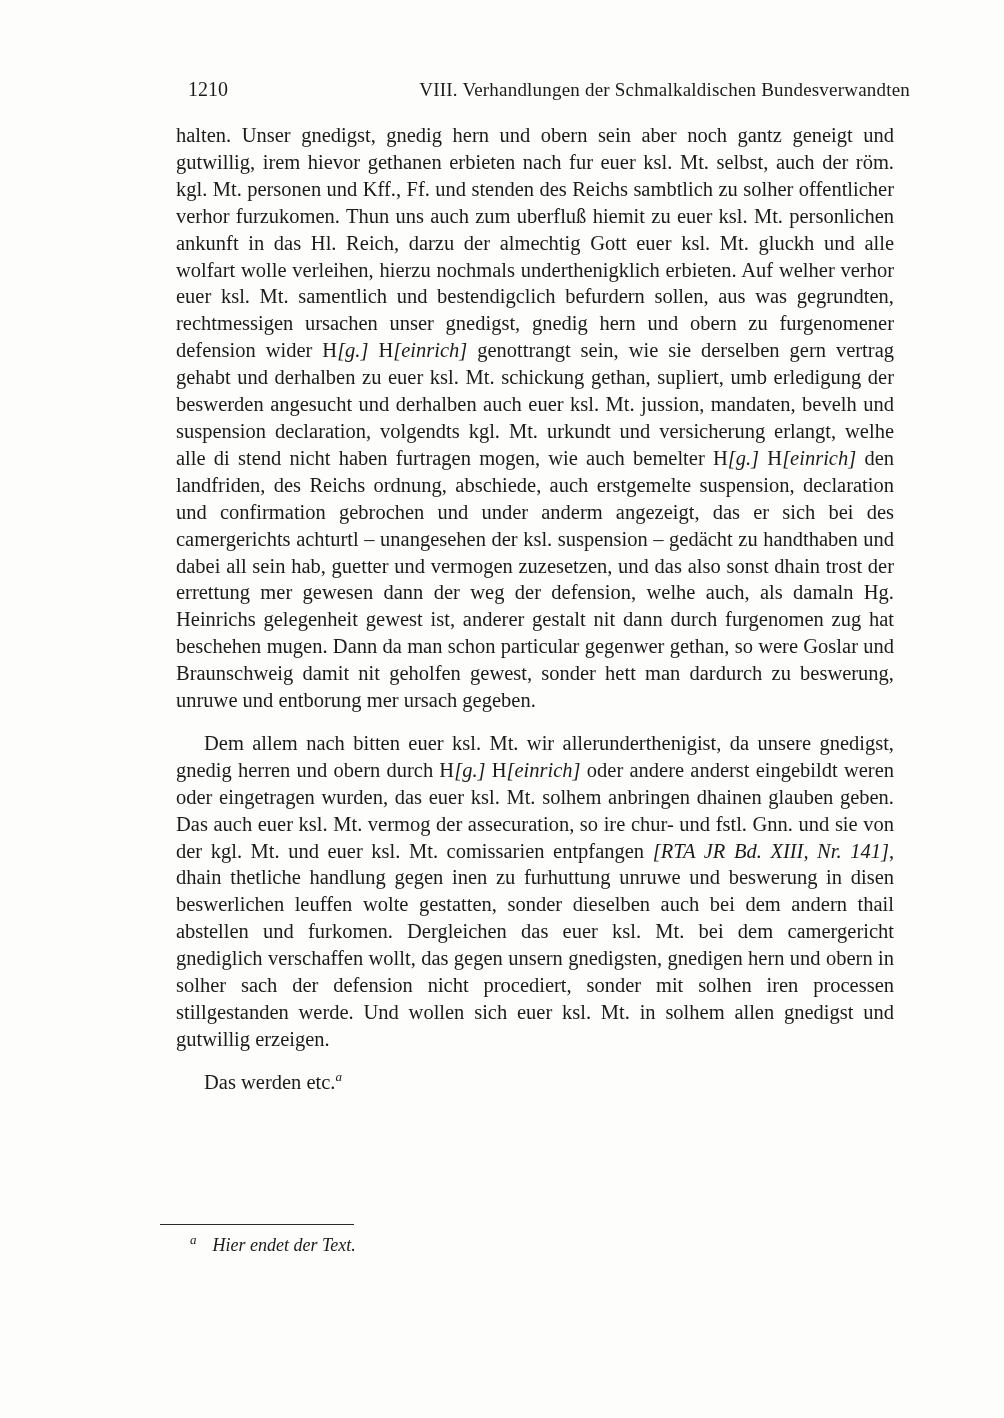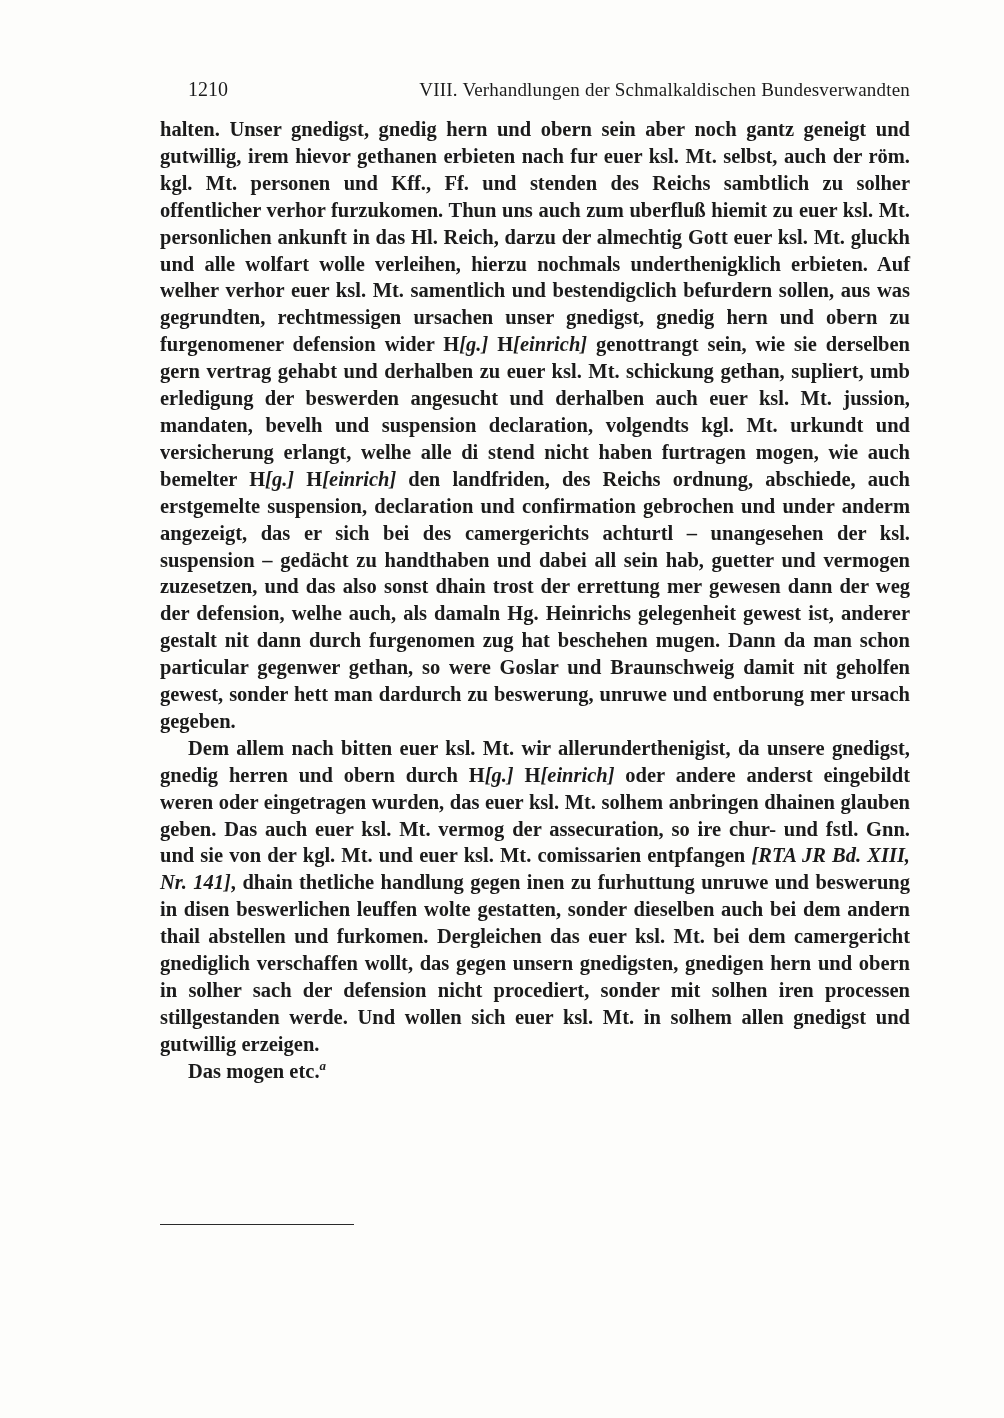--- a/index.html
+++ b/index.html
@@ -38,22 +38,21 @@
     text-align: right;
     font-size: 19px;
     letter-spacing: 0.2px;
   }
   .text-block {
     font-size: 20.5px;
     line-height: 26.9px;
     text-align: justify;
   }
   .para {
-    margin: 0;
-    font-weight: bold;
+    margin: 16px;
   }
   .para.indent {
     text-indent: 28px;
   }
   .it {
     font-style: italic;
   }
   sup.note-ref {
     font-size: 13px;
     font-style: italic;
@@ -97,21 +96,22 @@
     <span class="header-title">VIII. Verhandlungen der Schmalkaldischen Bundesverwandten</span>
     <span class="page-number">1210</span>
   </header>
 
   <main class="text-block">
 
     <p class="para"><span>halten. Unser gnedigst, gnedig hern und obern sein aber noch gantz geneigt und gutwillig, irem hievor gethanen erbieten nach fur euer ksl. Mt. selbst, auch der röm. kgl. Mt. personen und Kff., Ff. und stenden des Reichs sambtlich zu solher offentlicher verhor furzukomen. Thun uns auch zum uberfluß hiemit zu euer ksl. Mt. personlichen ankunft in das Hl. Reich, darzu der almechtig Gott euer ksl. Mt. gluckh und alle wolfart wolle verleihen, hierzu nochmals underthenigklich erbieten. Auf welher verhor euer ksl. Mt. samentlich und bestendigclich befurdern sollen, aus was gegrundten, rechtmessigen ursachen unser gnedigst, gnedig hern und obern zu furgenomener defension wider H</span><span class="it">[g.]</span><span> H</span><span class="it">[einrich]</span><span> genottrangt sein, wie sie derselben gern vertrag gehabt und derhalben zu euer ksl. Mt. schickung gethan, supliert, umb erledigung der beswerden angesucht und derhalben auch euer ksl. Mt. jussion, mandaten, bevelh und suspension declaration, volgendts kgl. Mt. urkundt und versicherung erlangt, welhe alle di stend nicht haben furtragen mogen, wie auch bemelter H</span><span class="it">[g.]</span><span> H</span><span class="it">[einrich]</span><span> den landfriden, des Reichs ordnung, abschiede, auch erstgemelte suspension, declaration und confirmation gebrochen und under anderm angezeigt, das er sich bei des camergerichts achturtl – unangesehen der ksl. suspension – gedächt zu handthaben und dabei all sein hab, guetter und vermogen zuzesetzen, und das also sonst dhain trost der errettung mer gewesen dann der weg der defension, welhe auch, als damaln Hg. Heinrichs gelegenheit gewest ist, anderer gestalt nit dann durch furgenomen zug hat beschehen mugen. Dann da man schon particular gegenwer gethan, so were Goslar und Braunschweig damit nit geholfen gewest, sonder hett man dardurch zu beswerung, unruwe und entborung mer ursach gegeben.</span></p>
 
     <p class="para indent"><span>Dem allem nach bitten euer ksl. Mt. wir allerunderthenigist, da unsere gnedigst, gnedig herren und obern durch H</span><span class="it">[g.]</span><span> H</span><span class="it">[einrich]</span><span> oder andere anderst eingebildt weren oder eingetragen wurden, das euer ksl. Mt. solhem anbringen dhainen glauben geben. Das auch euer ksl. Mt. vermog der assecuration, so ire chur- und fstl. Gnn. und sie von der kgl. Mt. und euer ksl. Mt. comissarien entpfangen </span><span class="it">[RTA JR Bd. XIII, Nr. 141]</span><span>, dhain thetliche handlung gegen inen zu furhuttung unruwe und beswerung in disen beswerlichen leuffen wolte gestatten, sonder dieselben auch bei dem andern thail abstellen und furkomen. Dergleichen das euer ksl. Mt. bei dem camergericht gnediglich verschaffen wollt, das gegen unsern gnedigsten, gnedigen hern und obern in solher sach der defension nicht procediert, sonder mit solhen iren processen stillgestanden werde. Und wollen sich euer ksl. Mt. in solhem allen gnedigst und gutwillig erzeigen.</span></p>
 
-    <p class="para indent"><span>Das mogen etc.</span><sup class="note-ref">a</sup></p>
+    <p class="para indent"><span>Das werden etc.</span><sup class="note-ref">a</sup></p>
 
   </main>
 
   <footer class="footnote-area">
     <div class="footnote-rule"></div>
+    <div class="footnote-line"><span class="footnote-marker">a</span><span class="footnote-text">Hier endet der Text.</span></div>
   </footer>
 
 </div>
 
 </body></html>

